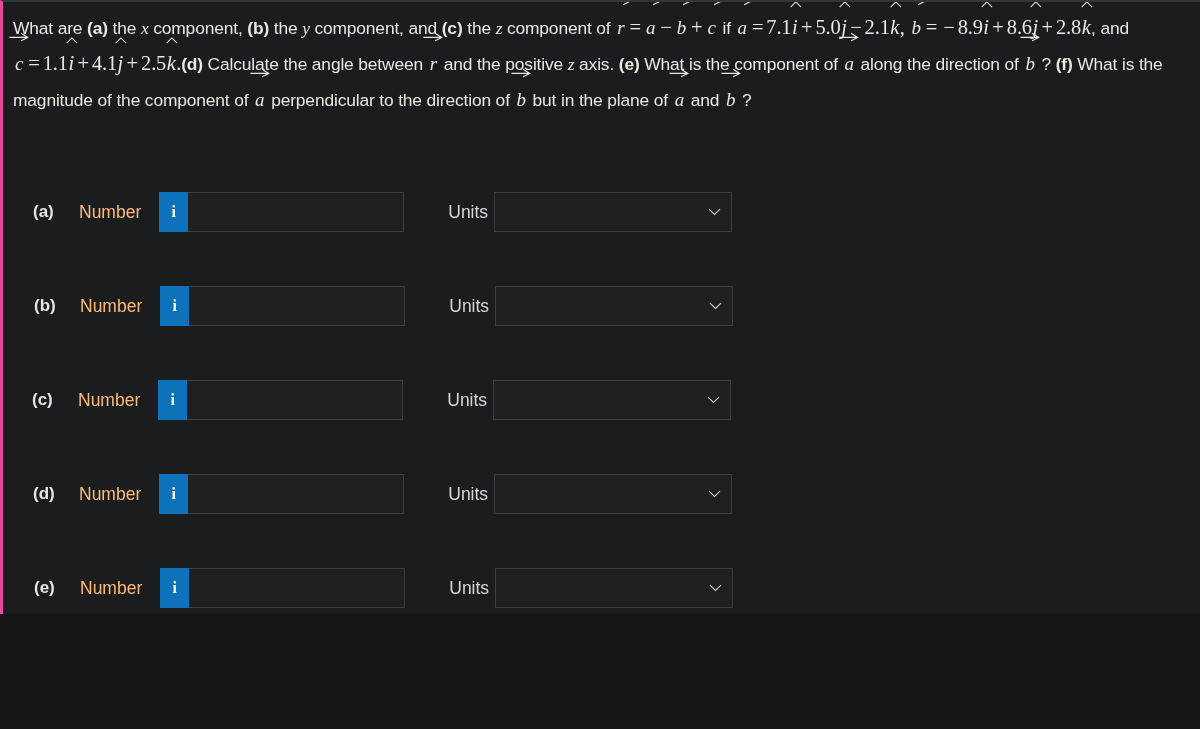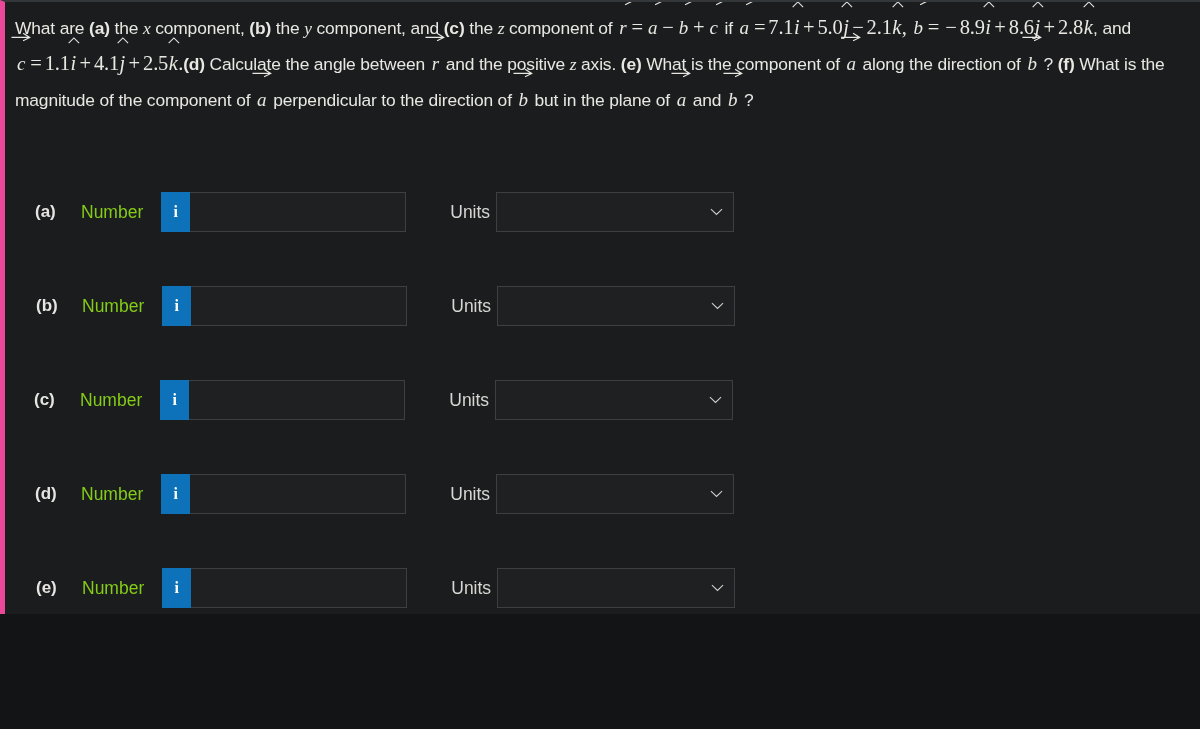--- a/index.html
+++ b/index.html
@@ -14,21 +14,21 @@
     font-family: "Liberation Sans", sans-serif;
   }
 
   #app {
     position: relative;
     width: 1200px;
     height: 614px;
     background: #1a1c1e;
     box-sizing: border-box;
     border-top: 2px solid #33373a;
-    border-left: 5px solid #ec4899;
+    border-left: 3px solid #ec4899;
     overflow: hidden;
   }
 
   
   .question {
     position: absolute;
     left: 10px;
     top: 8px;
     width: 1165px;
     color: #e9e7e2;
@@ -125,21 +125,21 @@
   }
   .part-letter {
     width: 46px;
     text-align: left;
     color: #e7e5e1;
     font-size: 17px;
     font-weight: bold;
     font-family: "Liberation Sans", sans-serif;
   }
   .number-label {
-    color: #84cc16;
+    color: #fdba74;
     font-size: 17.5px;
     font-family: "Liberation Sans", sans-serif;
     margin-right: 18px;
     white-space: nowrap;
   }
   .number-field {
     display: flex;
     align-items: stretch;
     height: 40px;
     width: 245px;

